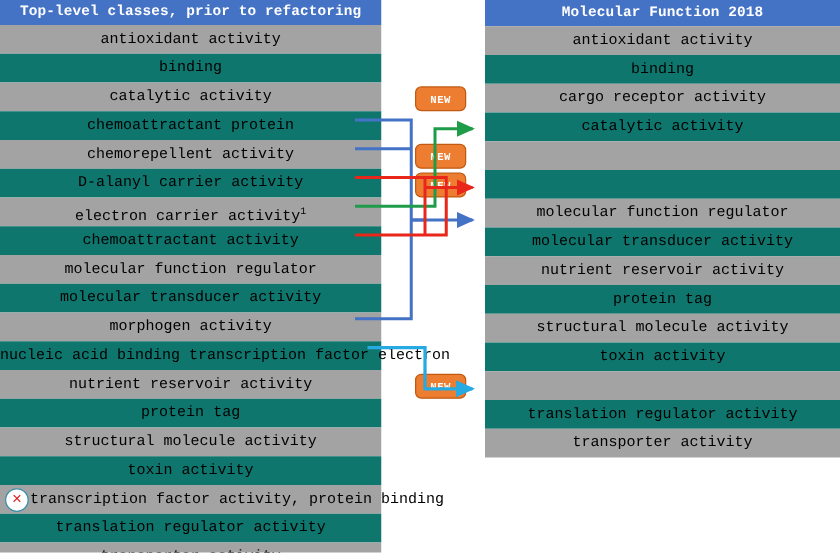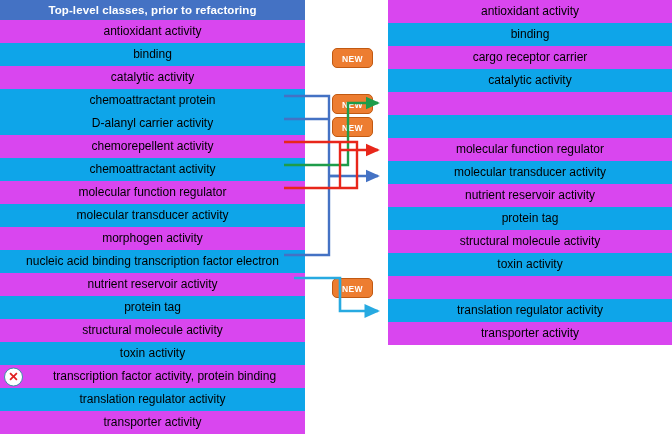--- a/index.html
+++ b/index.html
@@ -3,21 +3,21 @@
 <meta charset="utf-8">
 <style>
   html,body{margin:0;padding:0;}
   body{
     width:672px;height:442px;
     background:#ffffff;
     font-family:"Liberation Sans", sans-serif;
     overflow:hidden;
     position:relative;
   }
-  #stage{position:absolute;left:0;top:0;width:672px;height:338px;}
+  #stage{position:absolute;left:0;top:0;width:672px;height:338px;font-family:Liberation Mono, monospace;}
 
   .col{position:absolute;top:0;}
   #left-col{left:0px;width:305px;}
   #right-col{left:388px;width:284px;}
 
   .col-header{
     height:20px;line-height:20px;
     text-align:center;
     color:#ffffff;
     font-weight:bold;
@@ -32,22 +32,22 @@
     height:23px;
     line-height:23px;
     font-size:12px;
     color:#000000;
     text-align:center;
     box-sizing:border-box;
     position:relative;
     white-space:nowrap;
     overflow:visible;
   }
-  .row.dark{background:#d946ef;}
-  .row.light{background:#0ea5e9;}
+  .row.dark{background:#a3a3a3;}
+  .row.light{background:#0f766e;}
 
   .row .label{display:inline-block;vertical-align:middle;}
   .row .sup{font-size:8px;vertical-align:super;}
 
   
   .x-badge{
     position:absolute;left:4px;top:50%;
     transform:translateY(-50%);
     width:19px;height:19px;border-radius:50%;
     background:#ffffff;
@@ -82,42 +82,44 @@
 
 <div id="stage">
 
   <div class="col" id="left-col">
     <div class="col-header">Top-level classes, prior to refactoring</div>
     <div id="left-rows">
         <div class="row dark"><span class="label">antioxidant activity</span></div>
         <div class="row light"><span class="label">binding</span></div>
         <div class="row dark"><span class="label">catalytic activity</span></div>
         <div class="row light"><span class="label">chemoattractant protein</span></div>
+        <div class="row dark"><span class="label">chemorepellent activity</span></div>
         <div class="row light"><span class="label">D-alanyl carrier activity</span></div>
-        <div class="row dark"><span class="label">chemorepellent activity</span></div>
+        <div class="row dark"><span class="label">electron carrier activity<span class="sup">1</span></span></div>
         <div class="row light"><span class="label">chemoattractant activity</span></div>
         <div class="row dark"><span class="label">molecular function regulator</span></div>
         <div class="row light"><span class="label">molecular transducer activity</span></div>
         <div class="row dark"><span class="label">morphogen activity</span></div>
         <div class="row light"><span class="label">nucleic acid binding transcription factor electron</span></div>
         <div class="row dark"><span class="label">nutrient reservoir activity</span></div>
         <div class="row light"><span class="label">protein tag</span></div>
         <div class="row dark"><span class="label">structural molecule activity</span></div>
         <div class="row light"><span class="label">toxin activity</span></div>
         <div class="row dark has-x"><span class="x-badge">✕</span><span class="label">transcription factor activity, protein binding</span></div>
         <div class="row light"><span class="label">translation regulator activity</span></div>
         <div class="row dark"><span class="label">transporter activity</span></div>
       </div>
   </div>
 
   <div class="col" id="right-col">
+    <div class="col-header">Molecular Function 2018</div>
     <div id="right-rows">
         <div class="row dark"><span class="label">antioxidant activity</span></div>
         <div class="row light"><span class="label">binding</span></div>
-        <div class="row dark"><span class="new-badge" style="left: -56px;">NEW</span><span class="label">cargo receptor carrier</span></div>
+        <div class="row dark"><span class="new-badge" style="left: -56px;">NEW</span><span class="label">cargo receptor activity</span></div>
         <div class="row light"><span class="label">catalytic activity</span></div>
         <div class="row dark"><span class="new-badge" style="left: -56px;">NEW</span></div>
         <div class="row light"><span class="new-badge" style="left: -56px;">NEW</span></div>
         <div class="row dark"><span class="label">molecular function regulator</span></div>
         <div class="row light"><span class="label">molecular transducer activity</span></div>
         <div class="row dark"><span class="label">nutrient reservoir activity</span></div>
         <div class="row light"><span class="label">protein tag</span></div>
         <div class="row dark"><span class="label">structural molecule activity</span></div>
         <div class="row light"><span class="label">toxin activity</span></div>
         <div class="row dark"><span class="new-badge" style="left: -56px;">NEW</span></div>

